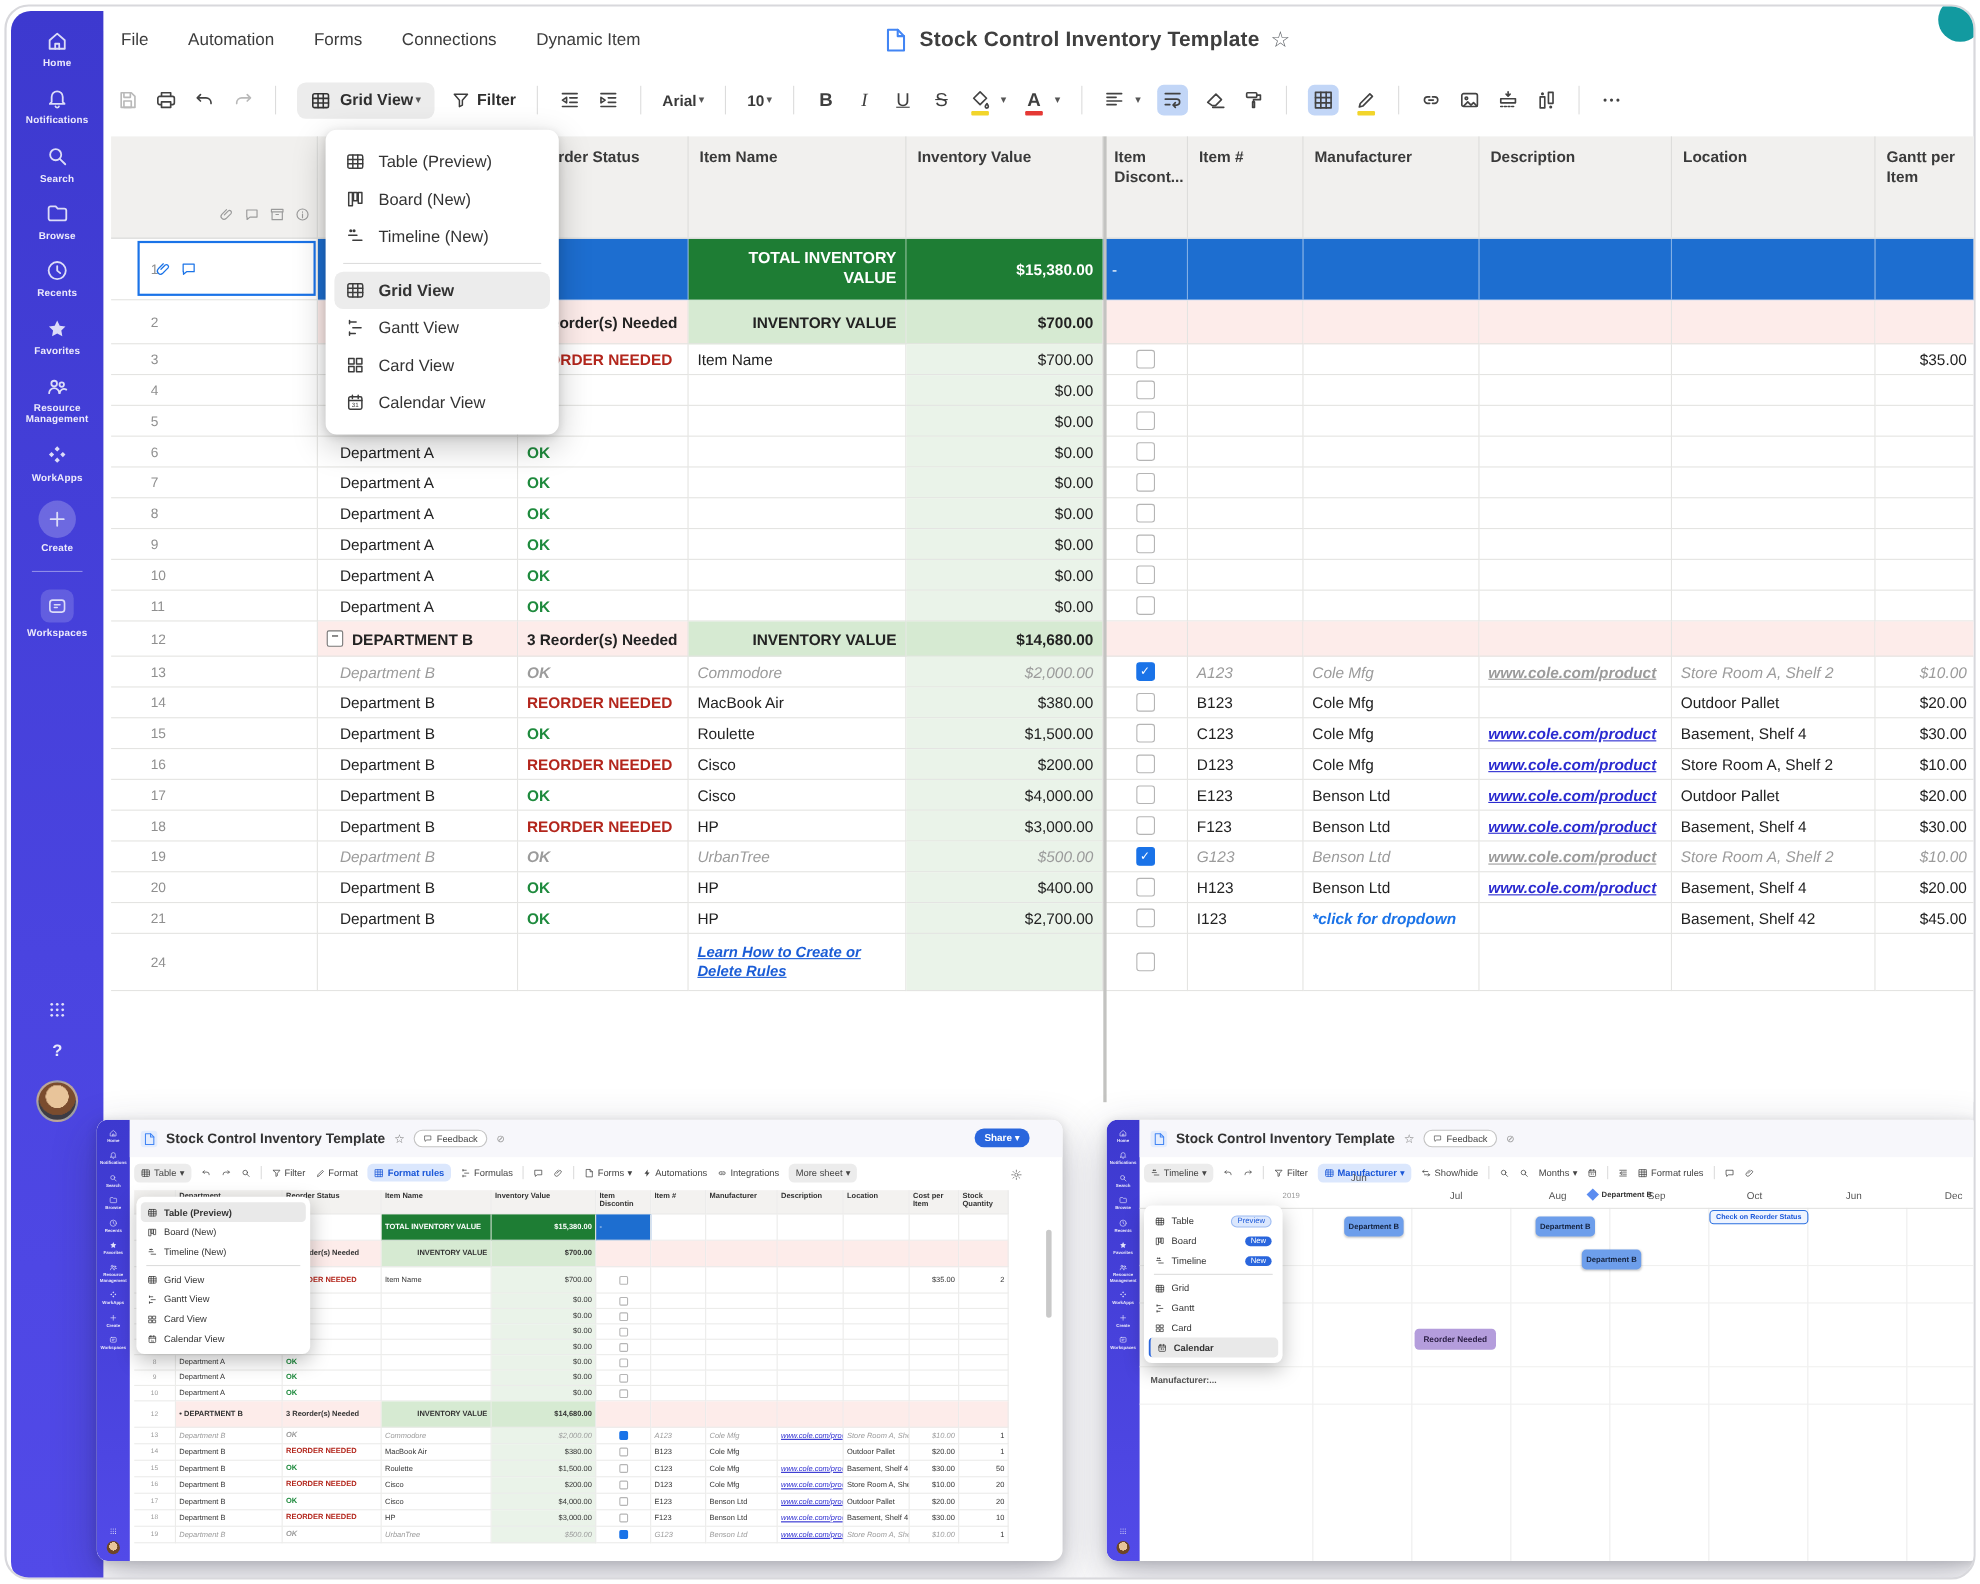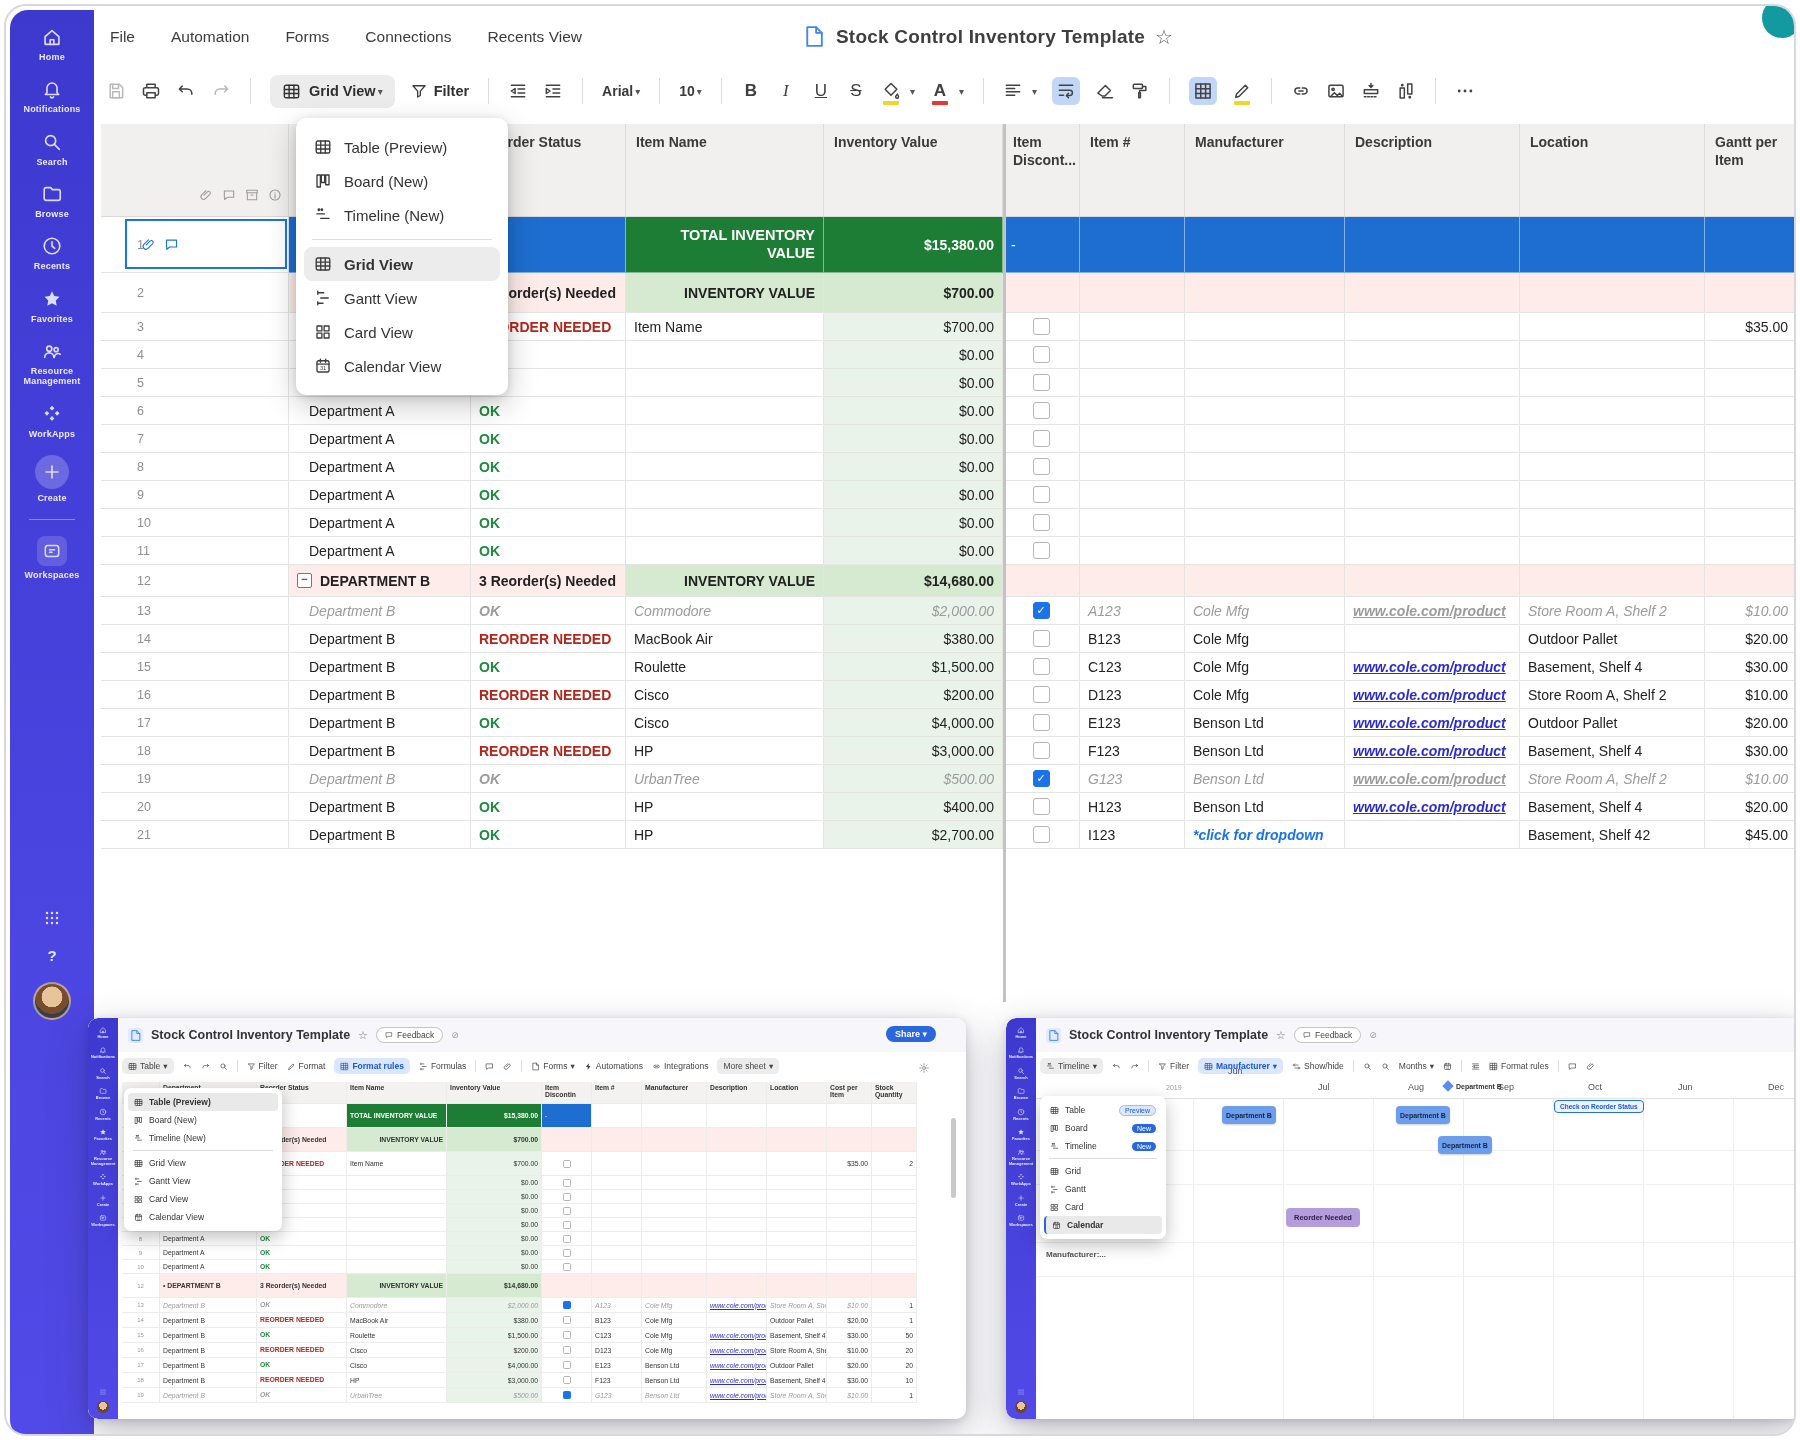--- a/index.html
+++ b/index.html
@@ -247,21 +247,21 @@
         </div>
         <div class="sb-q">?</div>
         <div class="sb-avatar"></div>
       </div>
     </aside>
   <nav class="menubar" id="menubar">
       <div class="mb-item">File</div>
       <div class="mb-item">Automation</div>
       <div class="mb-item">Forms</div>
       <div class="mb-item">Connections</div>
-      <div class="mb-item">Recents View</div>
+      <div class="mb-item">Dynamic Item</div>
     </nav>
   <div class="titlebar">
     <span class="ic doc-ic">
         <svg viewBox="0 0 24 24">
           <path d="M6 3h8.5L20 8.5V21H6z"></path>
           <path d="M14.5 3v5.5H20"></path>
         </svg>
       </span>
     <span class="title-text">Stock Control Inventory Template</span>
     <span class="title-star">☆</span>
@@ -761,20 +761,35 @@
         <div class="gc bg-gl right" style="width: 179px;">$2,700.00</div>
         <div class="gc" style="width: 77px;">
           <span class="cb"></span>
         </div>
         <div class="gc" style="width: 105px;">I123</div>
         <div class="gc mfr-drop" style="width: 160px;">*click for dropdown</div>
         <div class="gc" style="width: 175px;"></div>
         <div class="gc" style="width: 185px;">Basement, Shelf 42</div>
         <div class="gc right" style="width: 92px;">$45.00</div>
       </div>
+      <div class="grow" style="height: 52px;">
+        <div class="gc num" style="width: 188px;">24</div>
+        <div class="gc" style="width: 182px;"></div>
+        <div class="gc" style="width: 155px;"></div>
+        <div class="gc notecell ul" style="width: 198px;">Learn How to Create or Delete Rules</div>
+        <div class="gc bg-gl right" style="width: 179px;"></div>
+        <div class="gc" style="width: 77px;">
+          <span class="cb"></span>
+        </div>
+        <div class="gc" style="width: 105px;"></div>
+        <div class="gc" style="width: 160px;"></div>
+        <div class="gc" style="width: 175px;"></div>
+        <div class="gc" style="width: 185px;"></div>
+        <div class="gc" style="width: 92px;"></div>
+      </div>
       <div class="freeze"></div>
     </div>
   <div class="vmenu" id="viewmenu">
       <div class="vm-item">
         <span class="ic">
           <svg viewBox="0 0 24 24">
             <rect x="3" y="4" width="18" height="16" rx="2"></rect>
             <path d="M3 9.4h18M3 14.6h18M9 4v16M15 4v16"></path>
           </svg>
         </span>

